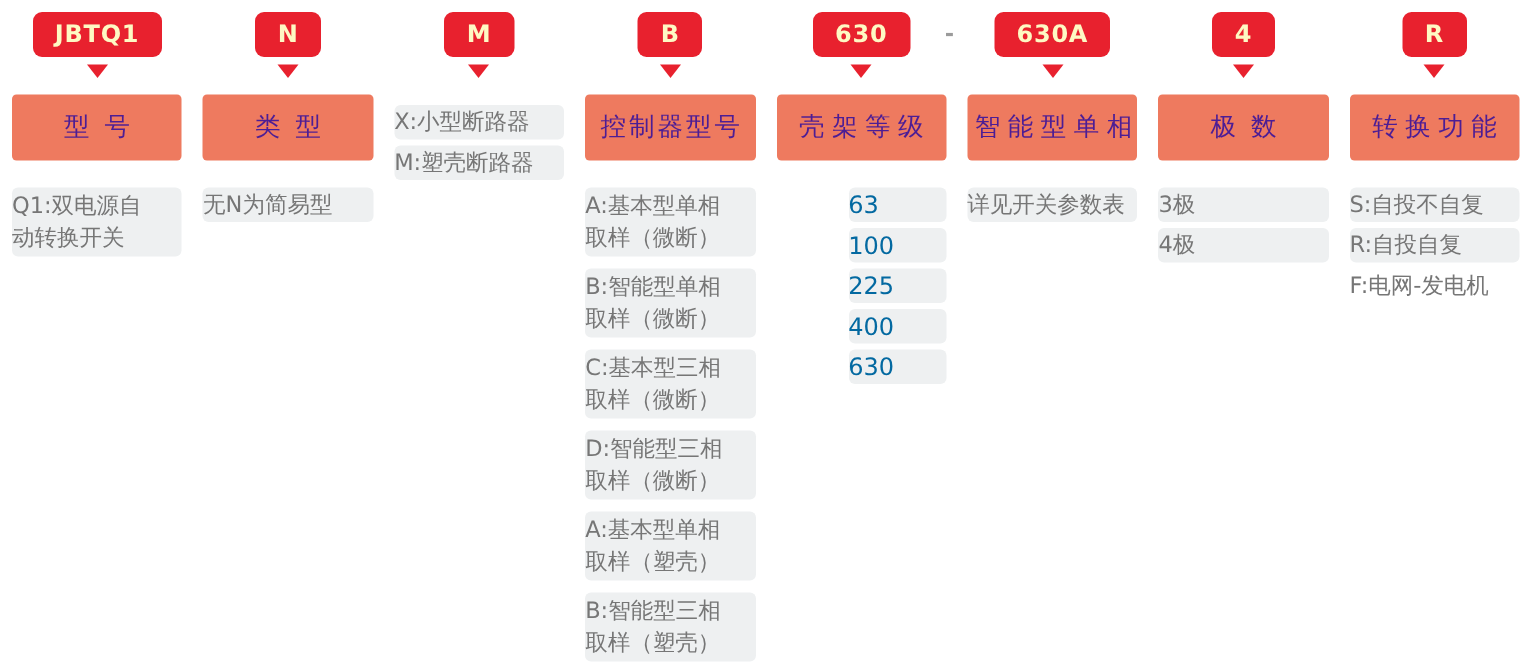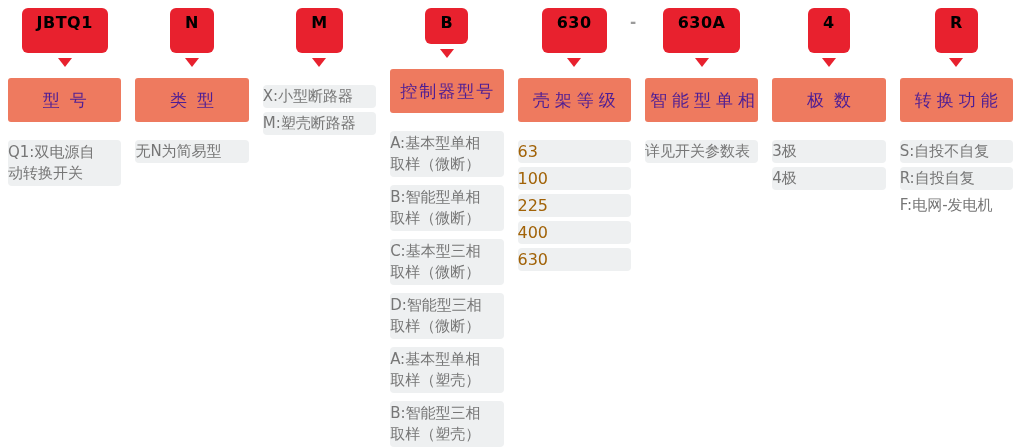--- a/index.html
+++ b/index.html
@@ -7,22 +7,22 @@
     width:1024px;height:447px;overflow:hidden;
     font-family:"DejaVu Sans","Liberation Sans",sans-serif;
   }
   .diagram{
     position:relative;box-sizing:border-box;
     width:1024px;height:447px;
     display:flex;gap:14px;padding:8px 11px 0 8px;
   }
   .col{flex:1 1 0;min-width:0;display:flex;flex-direction:column;align-items:center;}
   .badge{
-    background:#e8212e;color:#000000;
-    height:45px;line-height:30px;border-radius:6px;
+    background:#e8212e;color:#fef9c3;
+    height:30px;line-height:30px;border-radius:6px;
     padding:0 15px;font-size:16px;font-weight:600;letter-spacing:.5px;
     white-space:nowrap;
   }
   .tri{
     width:0;height:0;margin-top:5px;
     border-left:7px solid transparent;border-right:7px solid transparent;
     border-top:9px solid #e8212e;
   }
   .header{
     margin-top:11px;width:100%;height:44px;line-height:44px;
@@ -37,21 +37,21 @@
     display:flex;flex-direction:column;gap:4px;align-items:stretch;
   }
   .opts.wide-gap{gap:8px;}
   .opt{
     background:#eef0f1;border-radius:4px;
     color:#767676;font-size:15px;
     line-height:23px;min-height:23px;white-space:nowrap;
   }
   .opt.two{line-height:21px;padding:2px 0;}
   .opt.two span{display:block;}
-  .opt.num{color:#a16207;font-size:16px;}
+  .opt.num{color:#0369a1;font-size:16px;margin-left:48px;}
   .opt.nobg{background:transparent;}
   .sep{
     position:absolute;left:627px;top:13px;width:12px;
     text-align:center;color:#9b9b9b;font-size:15px;font-weight:600;
   }
 </style>
 </head>
 <body>
 
 <div class="diagram">

